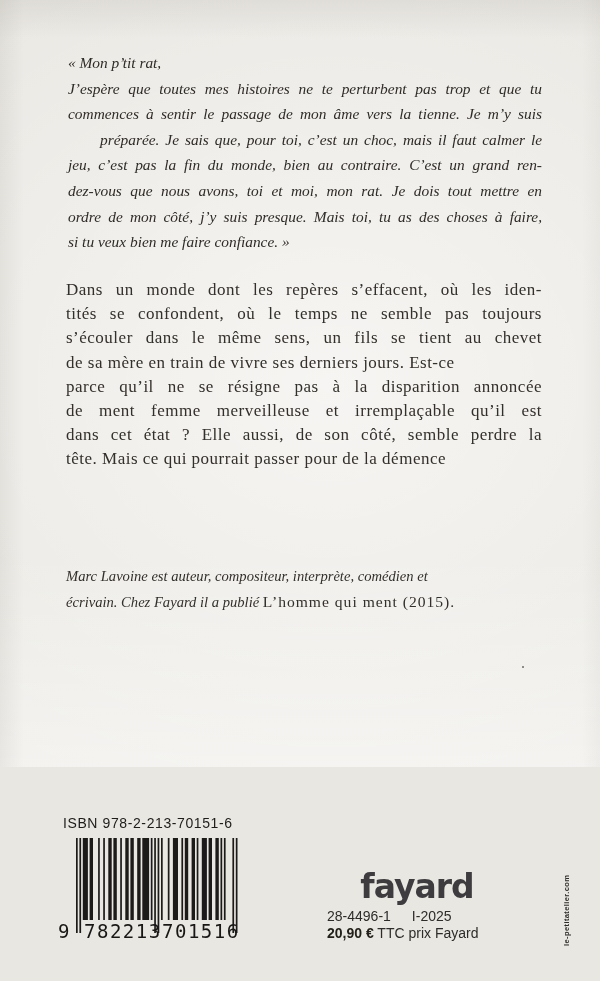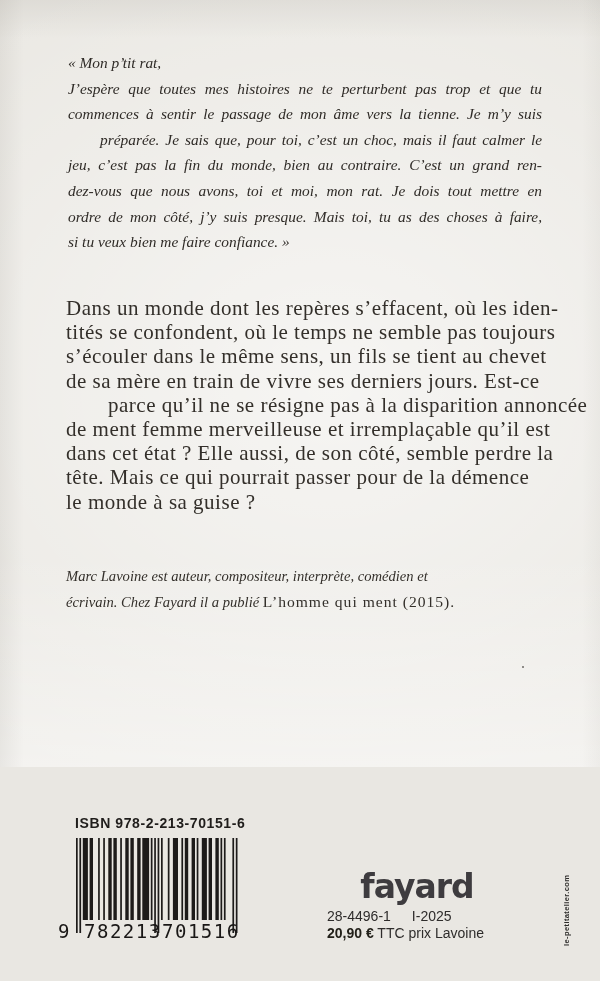--- a/index.html
+++ b/index.html
@@ -19,33 +19,33 @@
       #ebe9e4;
     color:#312d28;
   }
   .tline{white-space:nowrap;}
   .quote{
     position:absolute;left:68px;top:50px;width:474px;
     font-style:italic;font-size:15.4px;line-height:25.6px;
     color:#2f2b27;
   }
   .synopsis{
-    position:absolute;left:66px;top:296px;width:476px;
-    font-size:21px;line-height:24.2px;letter-spacing:0.5px;
+    position:absolute;left:66px;top:278px;width:476px;
+    font-size:17px;line-height:24.2px;letter-spacing:0.5px;
     color:#332f2a;
   }
   .bio{
     position:absolute;left:66px;top:564px;width:476px;
     font-style:italic;font-size:14.6px;line-height:25px;
     color:#332f2a;
   }
   .bio .roman{font-style:normal;font-size:15.6px;letter-spacing:1px;}
   .isbn{
-    position:absolute;left:68px;top:815px;
-    font-family:"Liberation Sans",sans-serif;font-weight:700;
+    position:absolute;left:56px;top:815px;
+    font-family:"Liberation Sans",sans-serif;font-weight:400;
     font-size:14px;letter-spacing:0.6px;color:#1f1d1b;padding-left:7px;
   }
   .barcode{position:absolute;left:76px;top:838px;width:164px;height:106px;}
   .barcode svg{position:absolute;left:0;top:0;}
   .bc-digits{
     position:absolute;top:82px;left:-18px;width:200px;height:24px;
     font-family:"DejaVu Sans Mono",monospace;font-size:19px;font-weight:500;
     color:#191716;
   }
   .bc-d{position:absolute;top:0;}
@@ -92,25 +92,24 @@
       <div class="tline" style="text-align: justify; text-align-last: justify;"><span style="display: inline;">dez-vous que nous avons, toi et moi, mon rat. Je dois tout mettre en</span></div>
       <div class="tline" style="text-align: justify; text-align-last: justify;"><span style="display: inline;">ordre de mon côté, j’y suis presque. Mais toi, tu as des choses à faire,</span></div>
       <div class="tline"><span style="display: inline;">si tu veux bien me faire confiance. »</span></div>
     </div>
 
   <div class="synopsis">
       <div class="tline" style="text-align: justify; text-align-last: justify;"><span style="display: inline;">Dans un monde dont les repères s’effacent, où les iden-</span></div>
       <div class="tline" style="text-align: justify; text-align-last: justify;"><span style="display: inline;">tités se confondent, où le temps ne semble pas toujours</span></div>
       <div class="tline" style="text-align: justify; text-align-last: justify;"><span style="display: inline;">s’écouler dans le même sens, un fils se tient au chevet</span></div>
       <div class="tline"><span style="display: inline;">de sa mère en train de vivre ses derniers jours. Est-ce</span></div>
-      <div class="tline" style="text-align: justify; text-align-last: justify; margin-left: 42px;"><span style="display: inline;">parce qu’il ne se résigne pas à la disparition annoncée</span></div>
+      <div class="tline" style="text-align: justify; text-align-last: justify;"><span style="display: inline;">parce qu’il ne se résigne pas à la disparition annoncée</span></div>
       <div class="tline" style="text-align: justify; text-align-last: justify;"><span style="display: inline;">de ment femme merveilleuse et irremplaçable qu’il est</span></div>
       <div class="tline" style="text-align: justify; text-align-last: justify;"><span style="display: inline;">dans cet état ? Elle aussi, de son côté, semble perdre la</span></div>
       <div class="tline"><span style="display: inline; text-align: center;">tête. Mais ce qui pourrait passer pour de la démence</span></div>
-      <div class="tline"><span style="display: inline;">le monde à sa guise ?</span></div>
     </div>
 
   <div class="bio">
     <div class="tline"><span style="display: inline; font-style: italic;">Marc Lavoine est auteur, compositeur, interprète, comédien et</span></div>
     <div class="tline"><span style="display: inline;">écrivain. Chez Fayard il a publié </span><span class="roman">L’homme qui ment (2015).</span></div>
   </div>
 
   <div class="isbn">ISBN 978-2-213-70151-6</div>
 
   <div class="barcode">
@@ -153,19 +152,19 @@
     </div>
   </div>
 
   <div class="logo">fayard</div>
 
   <div class="imprint">
     <span>28-4496-1</span><span class="date">I-2025</span>
   </div>
 
   <div class="price">
-    <b>20,90 €</b><span> TTC prix Lavoine</span>
+    <b>20,90 €</b><span> TTC prix Fayard</span>
   </div>
 
   <div class="site">le-petitatelier.com</div>
 
   <div class="speck"></div>
 </div>
 
 </body></html>

